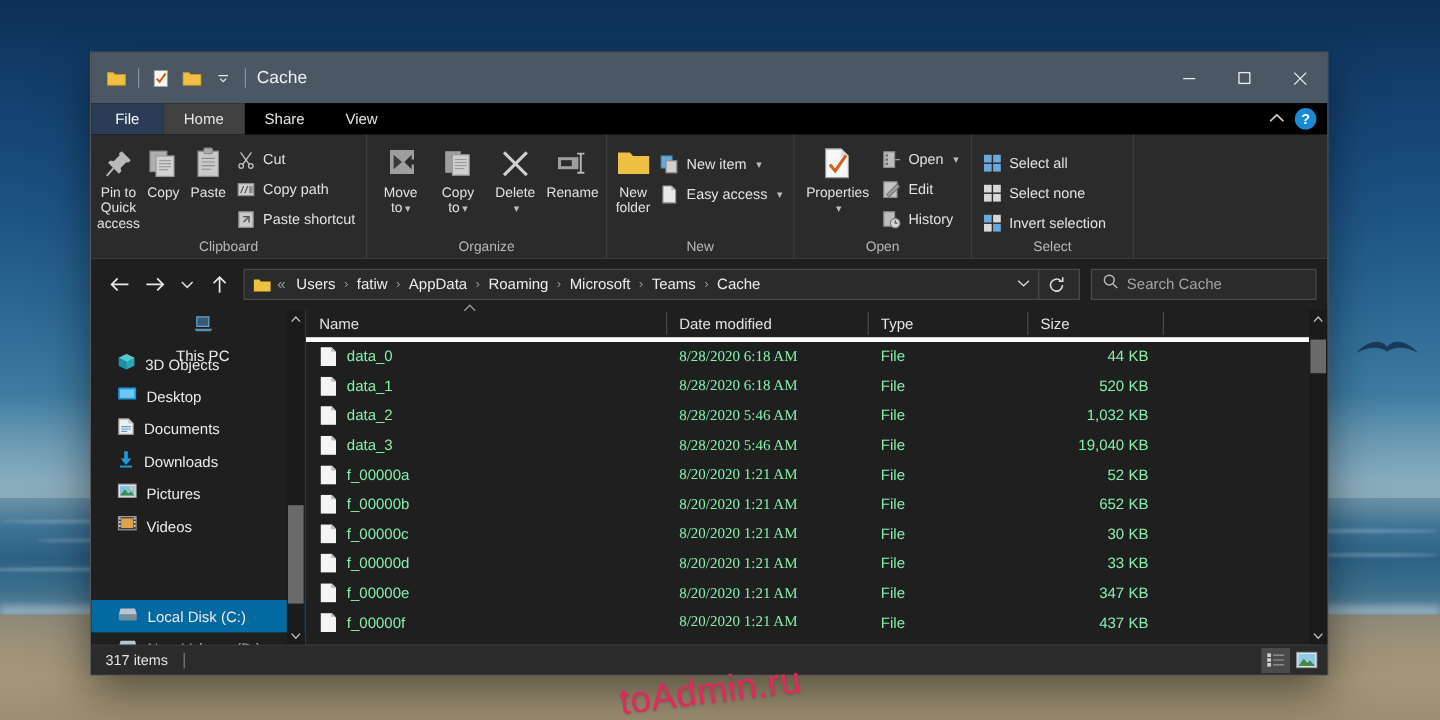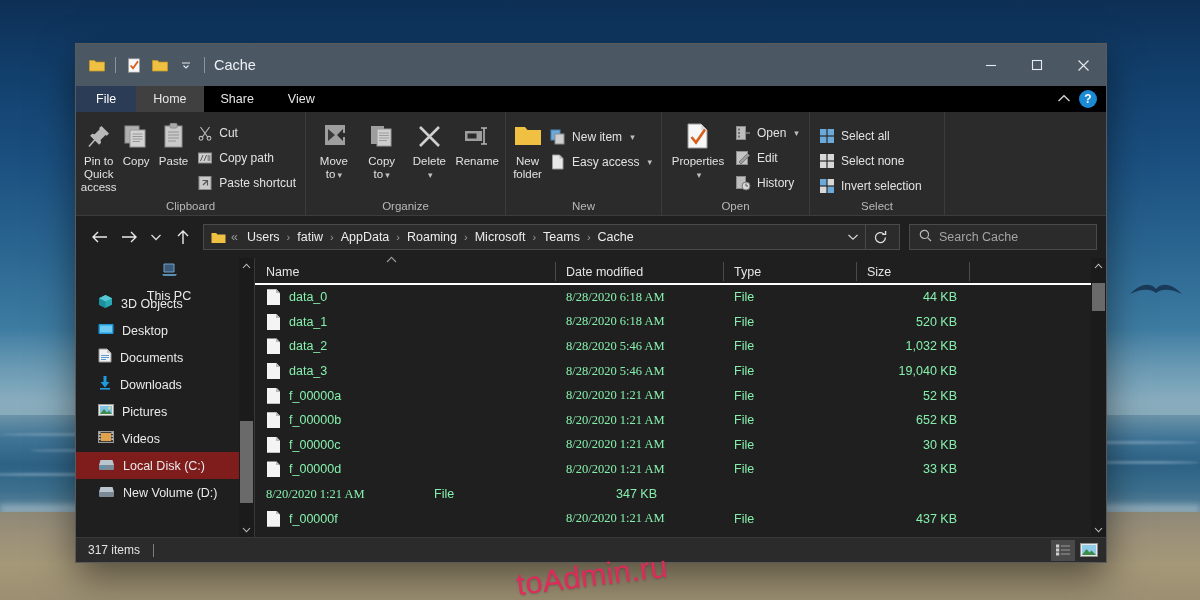--- a/index.html
+++ b/index.html
@@ -154,40 +154,40 @@
 
   .navpane {
     width: 178px; background: #1f1f1f; position: relative; flex: none;
     overflow: hidden;
   }
   .navlist { padding-top: 5px; }
   .navitem {
     height: 27px; display: flex; align-items: center; gap: 8px; padding-left: 22px;
   }
   .navitem.root { padding-left: 8px; flex-direction: column; }
-  .navitem.selected { background: #7f1d1d; }
+  .navitem.selected { background: #0369a1; margin-top: 48px; }
   .navitem .txt { font-size: 12.5px; color: #eaeaea; white-space: nowrap; }
 
   .vscroll {
     position: absolute; top: 0; bottom: 0; right: 0; width: 15px;
     background: #1b1b1b; display: flex; flex-direction: column; align-items: center;
   }
   .sb-arrow {
     height: 15px; width: 15px; display: flex; align-items: center;
     justify-content: center; color: #c4c4c4; font-size: 9px; flex: none;
   }
   .sb-track { flex: 1; width: 15px; position: relative; }
   .sb-thumb { position: absolute; left: 1px; right: 1px; background: #6a6a6a; }
 
   .splitter { width: 1px; background: #383838; flex: none; }
 
   .filepane { flex: 1; display: flex; flex-direction: column; min-width: 0; position: relative; }
   .colhead {
-    height: 27px; display: flex; align-items: flex-start; flex: none;
-    border-bottom: 2px solid #ffffff; position: relative;
+    height: 27px; display: flex; align-items: center; flex: none;
+    border-bottom: 4px solid #ffffff; position: relative;
   }
   .col {
     font-size: 12.5px; color: #e4e4e4; height: 27px; display: flex;
     align-items: center; padding-left: 11px; position: relative; flex: none;
   }
   .col + .col::before {
     content: ""; position: absolute; left: 0; top: 4px; bottom: 4px; width: 1px;
     background: #4a4a4a;
   }
   .col.c-name { width: 300px; }
@@ -848,20 +848,24 @@
           <div class="row">
             <div class="cell name">
               <span class="fileico"></span>
               <span>f_00000d</span>
             </div>
             <div class="cell date">8/20/2020 1:21 AM</div>
             <div class="cell type">File</div>
             <div class="cell size">33 KB</div>
           </div>
           <div class="row">
+            <div class="cell name">
+              <span class="fileico"></span>
+              <span>f_00000e</span>
+            </div>
             <div class="cell date">8/20/2020 1:21 AM</div>
             <div class="cell type">File</div>
             <div class="cell size">347 KB</div>
           </div>
           <div class="row">
             <div class="cell name">
               <span class="fileico"></span>
               <span>f_00000f</span>
             </div>
             <div class="cell date">8/20/2020 1:21 AM</div>

